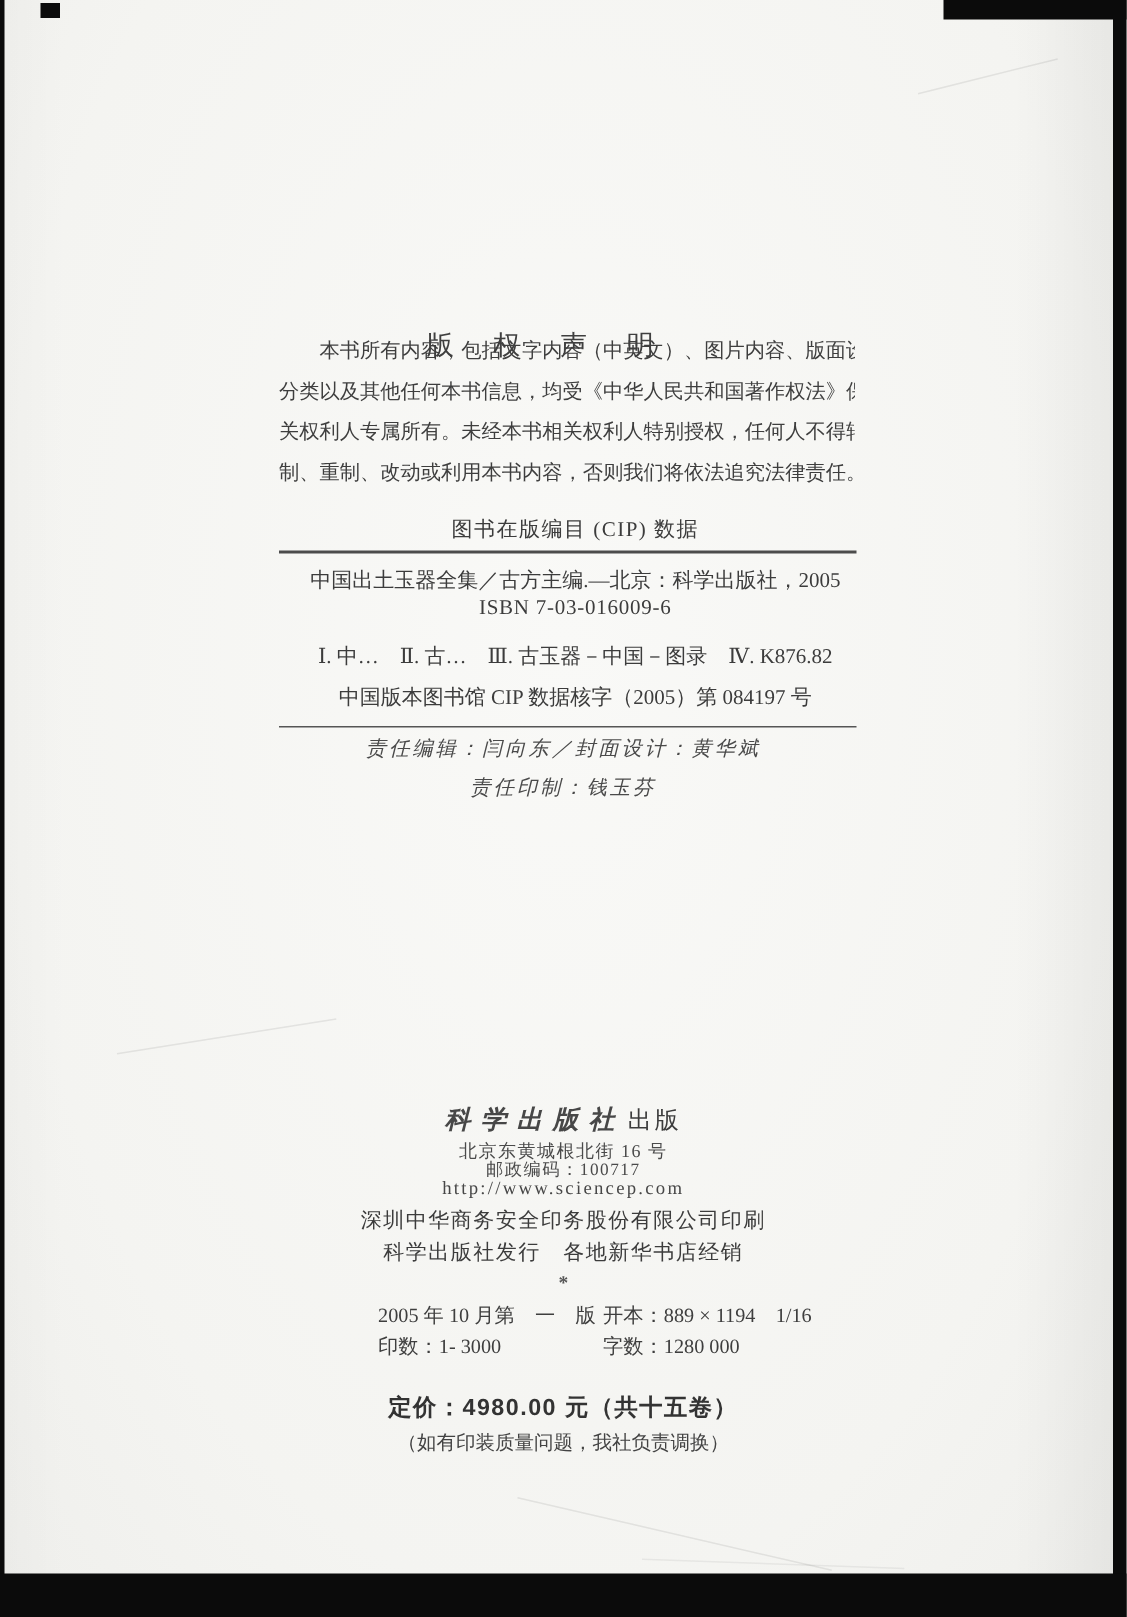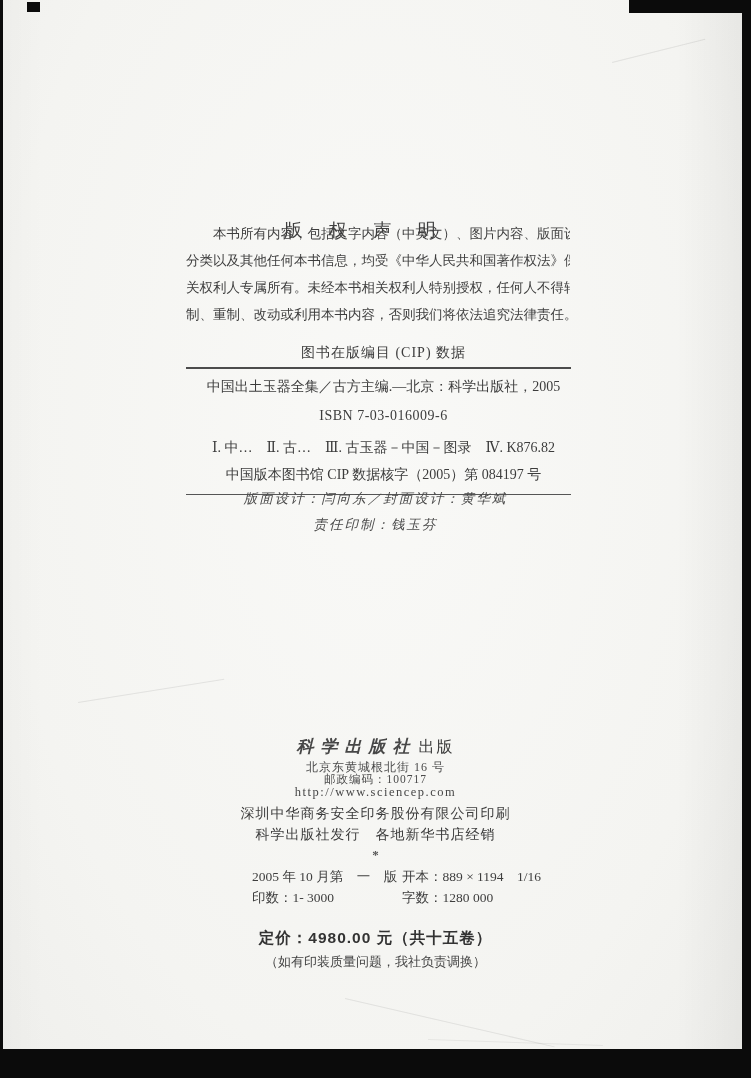--- a/index.html
+++ b/index.html
@@ -41,21 +41,21 @@
     width:384px;overflow:hidden;
   }
   .statement .sline.first{text-indent:2em;}
 
   .cip{position:absolute;left:186px;top:344px;width:385px;font-size:14px;color:#3c3c3c;text-align:center;}
   .cip-heading{padding-left:10px;letter-spacing:1px;}
   .cip-rule{height:2px;background:#4c4c4c;margin-top:5px;}
   .cip-rule.bottom{height:1px;background:#555;}
   .cip-line{padding-left:10px;white-space:nowrap;}
   .cip-l1{margin-top:9px;}
-  .cip-isbn{margin-top:12px;letter-spacing:0.5px;}
+  .cip-isbn{margin-top:2px;letter-spacing:0.5px;}
   .cip-class{margin-top:15px;}
   .cip-record{margin-top:9px;margin-bottom:10px;}
 
   .credits{
     position:absolute;left:0;top:490px;width:751px;text-align:center;
     font-style:italic;font-size:13.5px;letter-spacing:2px;color:#4a4a4a;
   }
   .credits .cl2{margin-top:8px;}
 
   .colophon{position:absolute;left:0;width:751px;text-align:center;}
@@ -108,21 +108,21 @@
     <div class="cip-heading">图书在版编目 (CIP) 数据</div>
     <div class="cip-rule"></div>
     <div class="cip-line cip-l1">中国出土玉器全集／古方主编.—北京：科学出版社，2005</div>
     <div class="cip-line cip-isbn">ISBN 7-03-016009-6</div>
     <div class="cip-line cip-class">Ⅰ. 中…　Ⅱ. 古…　Ⅲ. 古玉器－中国－图录　Ⅳ. K876.82</div>
     <div class="cip-line cip-record">中国版本图书馆 CIP 数据核字（2005）第 084197 号</div>
     <div class="cip-rule bottom"></div>
   </div>
 
   <div class="credits">
-    <div>版面设计：闫向东／封面设计：黄华斌</div>
+    <div>责任编辑：闫向东／封面设计：黄华斌</div>
     <div class="cl2">责任印制：钱玉芬</div>
   </div>
 
   <div class="colophon pub-name-line">
     <span class="brush">科学出版社</span><span class="pub-suffix">出版</span>
   </div>
   <div class="colophon pub-addr">北京东黄城根北街 16 号</div>
   <div class="colophon pub-post">邮政编码：100717</div>
   <div class="colophon printer">深圳中华商务安全印务股份有限公司印刷</div>
   <div class="colophon pub-url">http://www.sciencep.com</div>

